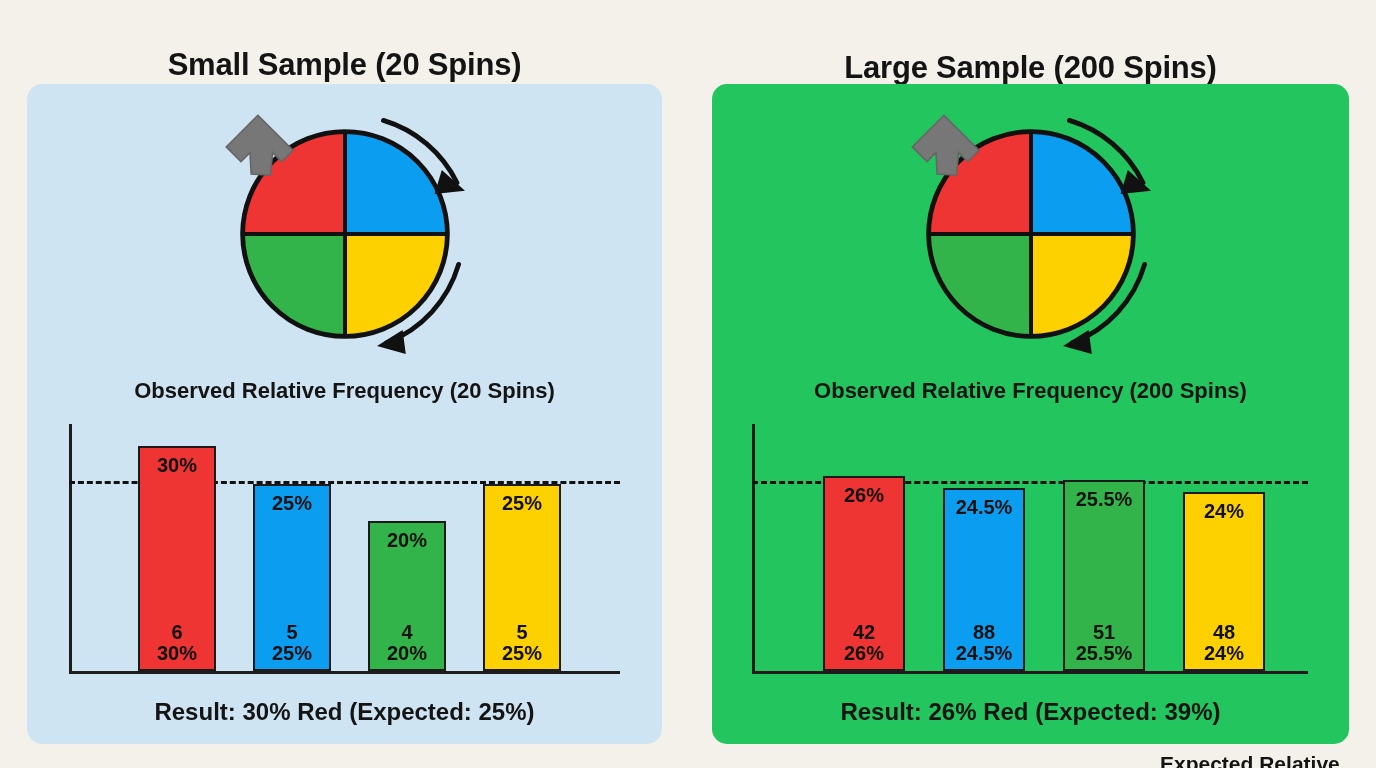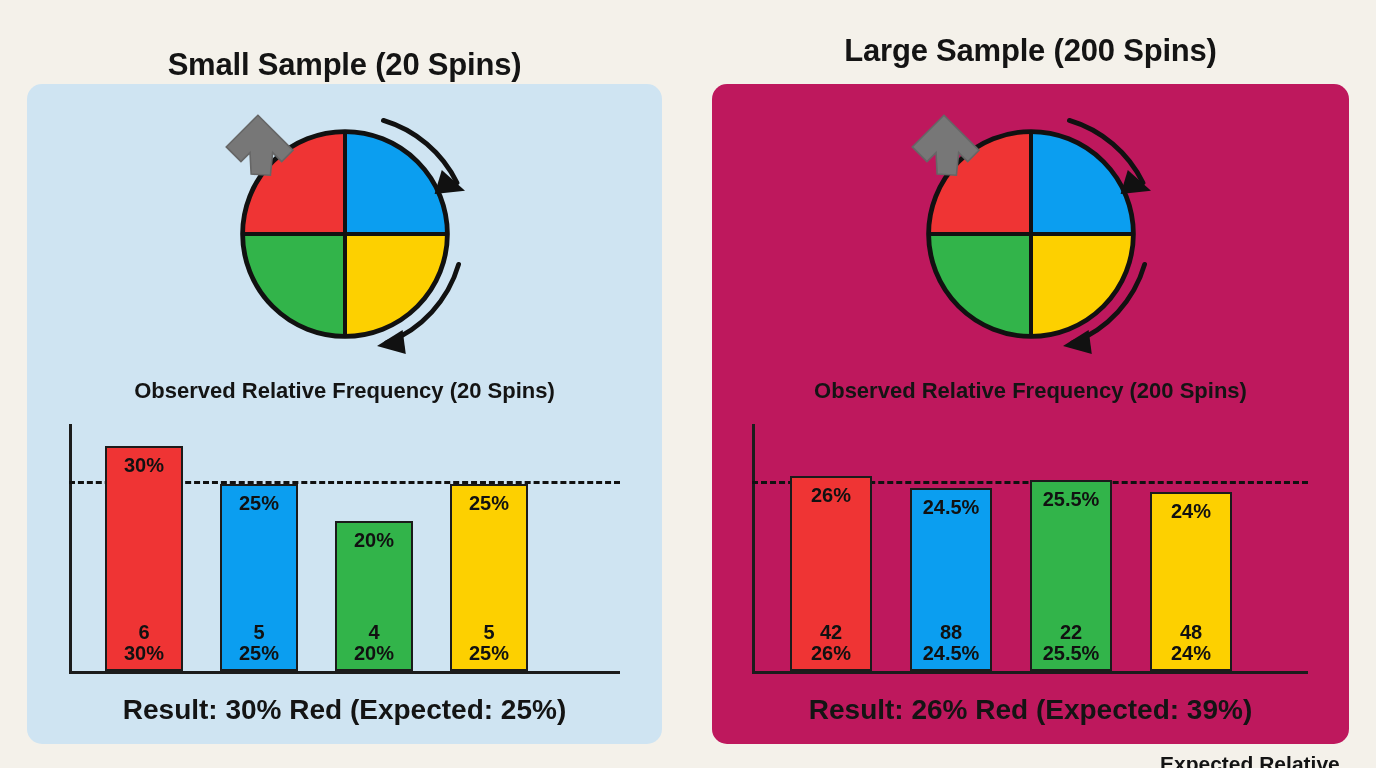--- a/index.html
+++ b/index.html
@@ -16,30 +16,30 @@
   .panel-title{
     position:absolute;
     text-align:center;
     font-size:31px;
     font-weight:700;
     color:#141414;
     letter-spacing:-0.2px;
     white-space:nowrap;
   }
   #title-left{left:27px;top:47px;width:635px;}
-  #title-right{left:712px;top:33px;width:637px;}
+  #title-right{left:712px;top:50px;width:637px;}
 
   
   .panel{
     position:absolute;
     border-radius:15px;
     top:84px;height:660px;
   }
   #panel-left{left:27px;width:635px;background:#cfe4f2;}
-  #panel-right{left:712px;width:637px;background:#be185d;}
+  #panel-right{left:712px;width:637px;background:#22c55e;}
 
   
   .wheel-wrap{position:absolute;top:12px;width:100%;height:280px;}
   .wheel{position:absolute;left:50%;transform:translateX(-50%);top:18px;width:240px;height:240px;}
 
   
   .chart-heading{
     position:absolute;
     top:294px;
     width:100%;
@@ -64,20 +64,21 @@
   .expected-line{
     position:absolute;left:0;height:0;
     border-top:3px dashed #111;
   }
 
   .bars{position:absolute;left:0;bottom:3px;width:100%;height:247px;}
   .bar{
     position:absolute;bottom:0;
     border:2.5px solid #1b1b1b;
     box-sizing:border-box;
+    margin-left:33px;
   }
   .bar .pct-top{
     position:absolute;left:0;right:0;top:6px;
     text-align:center;font-size:20px;font-weight:700;color:#111;
     white-space:nowrap;
   }
   .bar .foot{
     position:absolute;left:0;right:0;bottom:4px;
     text-align:center;font-size:20px;font-weight:700;color:#111;
     line-height:1.08;white-space:nowrap;
@@ -88,21 +89,21 @@
     font-size:21px;font-weight:600;color:#141414;
     line-height:1.12;
   }
   #exp-label-right{left:408px;top:328px;width:205px;text-align:left;}
 
   
   .result{
     position:absolute;
     bottom:18px;width:100%;
     text-align:center;
-    font-size:28px;font-weight:700;color:#141414;
+    font-size:24px;font-weight:700;color:#141414;
     white-space:nowrap;
   }
 </style>
 </head>
 <body>
 
 <div class="stage">
 
   <div class="panel-title" id="title-left">Small Sample (20 Spins)</div>
 
@@ -230,21 +231,21 @@
           <div class="pct-top">24.5%</div>
           <div class="foot">
             <div>88</div>
             <div>24.5%</div>
           </div>
         </div>
 
         <div class="bar" style="left:278px;width:82px;height:191px;background:#32b44a;">
           <div class="pct-top">25.5%</div>
           <div class="foot">
-            <div>22</div>
+            <div>51</div>
             <div>25.5%</div>
           </div>
         </div>
 
         <div class="bar" style="left:398px;width:82px;height:179px;background:#fdd000;text-decoration:underline;">
           <div class="pct-top">24%</div>
           <div class="foot">
             <div>48</div>
             <div>24%</div>
           </div>

